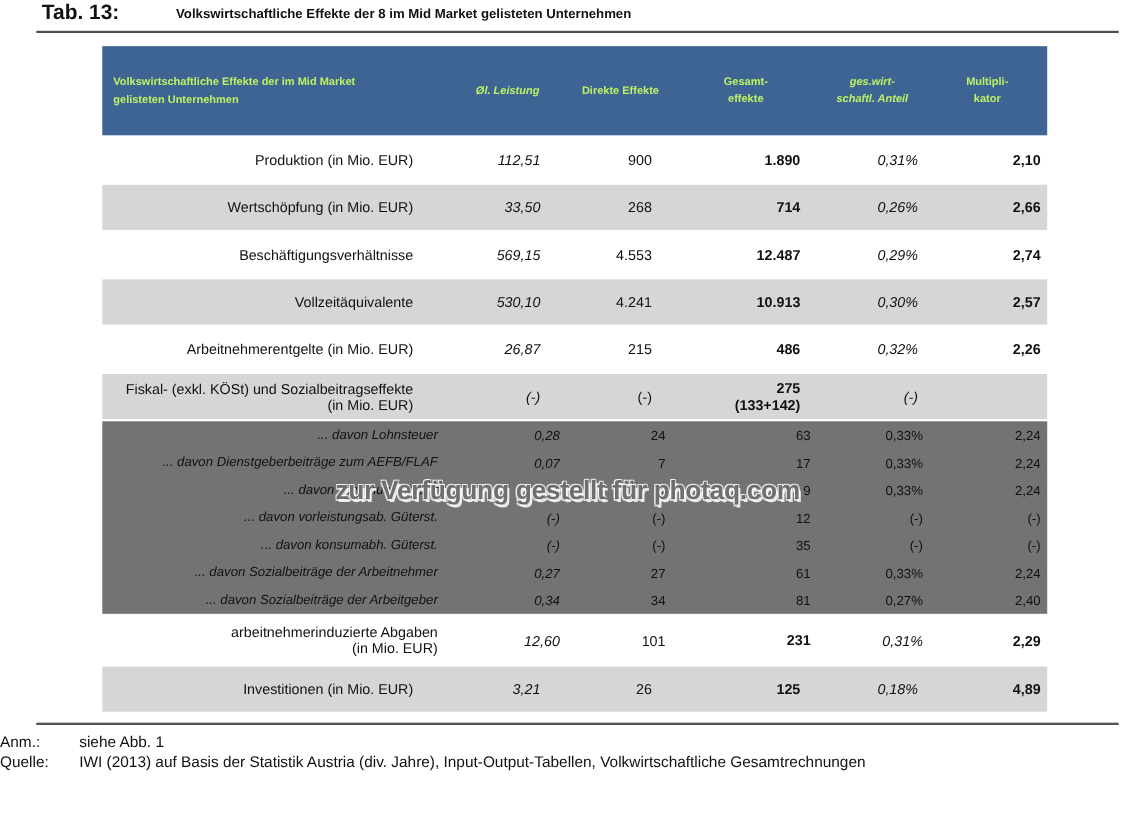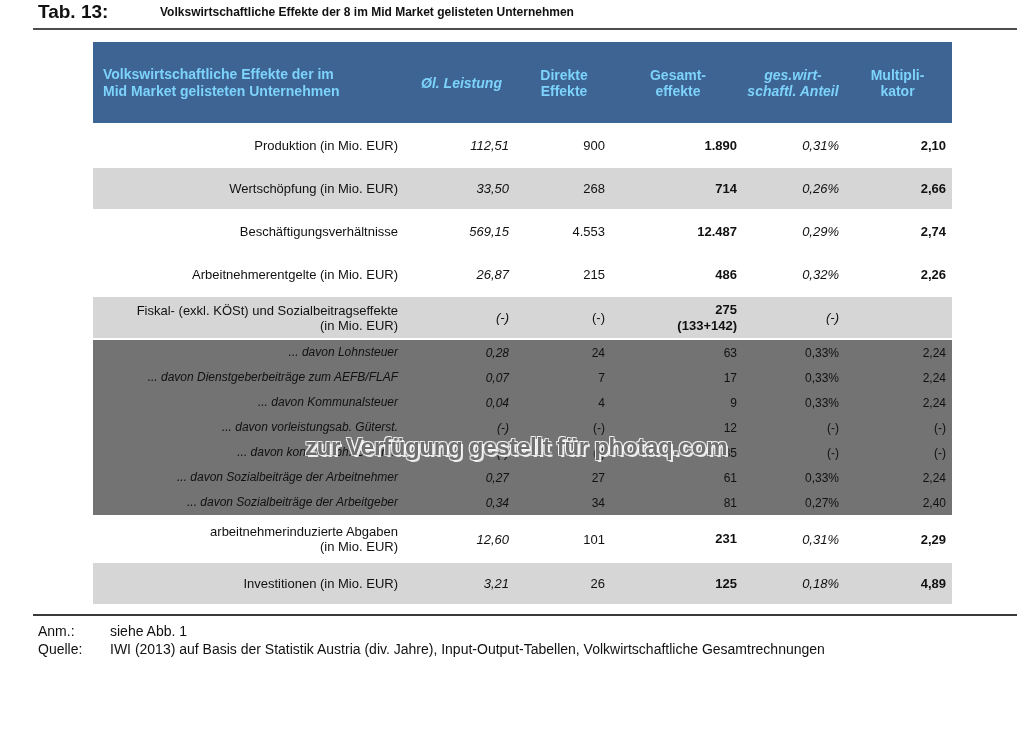--- a/index.html
+++ b/index.html
@@ -16,36 +16,36 @@
   
   .title-block { display: flex; padding: 0 0 0 38px; }
   .tab-label { width: 122px; font-weight: bold; font-size: 19px; line-height: 24px; }
   .title-text { width: 740px; font-weight: bold; font-size: 12px; line-height: 24px; }
   .rule-title { margin: 4px 0 0 33px; width: 984px; border-top: 2px solid #4d4d4d; height: 0; }
 
   
   .table { margin: 12px 0 0 93px; width: 859px; font-size: 13px; }
   .band { display: flex; align-items: center; margin-bottom: 2px; }
   .r-header { height: 81px; }
-  .r-main { height: 41px; }
+  .r-main { height: 41px; gap: 12px; }
   .r-2line { height: 44px; }
   .r-sub { height: 25px; margin-bottom: 0; font-size: 12px; }
 
   .bg-w { background: #ffffff; }
   .bg-g { background: #D6D6D6; }
   .sub-block { background: #737373; margin-bottom: 2px; }
 
   .c1 { width: 315px; text-align: right; padding-right: 10px; white-space: pre-line; line-height: 15px; }
   .c2 { width: 107px; text-align: right; padding-right: 6px; font-style: italic; }
   .c3 { width: 98px;  text-align: right; padding-right: 8px; }
   .c4 { width: 130px; text-align: right; padding-right: 6px; white-space: pre-line; line-height: 16px; }
   .c5 { width: 100px; text-align: right; padding-right: 4px; }
   .c6 { width: 109px; text-align: right; padding-right: 6px; }
 
-  .header-row { background: #3D6493; color: #7dd3fc; font-weight: bold; font-size: 14px; }
+  .header-row { background: #3D6493; color: #bef264; font-weight: bold; font-size: 10px; }
   .header-row .c1 { text-align: left; padding-left: 10px; padding-right: 48px; line-height: 17px; font-style: normal; }
   .header-row .hc { text-align: center; padding: 0; white-space: pre-line; line-height: 16px; }
   .header-row .it { font-style: italic; }
 
   .r-main .c4, .r-2line .c4 { font-weight: bold; }
   .r-main .c6, .r-2line .c6 { font-weight: bold; }
   .r-main .c5, .r-2line .c5 { font-style: italic; }
 
   .r-sub .c1 { font-style: italic; }
   .r-sub .c4 { font-weight: normal; }
@@ -62,21 +62,21 @@
     color: rgba(75, 75, 75, 0.8);
     text-shadow: 2px 2px 0 rgba(255,255,255,0.85), -1px -1px 0 rgba(255,255,255,0.85),
                  1px -1px 0 rgba(255,255,255,0.7), -1px 1px 0 rgba(255,255,255,0.7);
     white-space: nowrap;
     pointer-events: none;
   }
 
   
   .rule-footer { width: 984px; margin: 10px 0 0 33px; height: 2px;
                  border-top: 1px solid #3a3a3a; border-bottom: 1px solid #3a3a3a; }
-  .foot-row { display: flex; margin-left: 38px; font-size: 14px; line-height: 18px; }
+  .foot-row { display: flex; font-size: 14px; line-height: 18px; }
   .foot-row.first { margin-top: 6px; }
   .foot-label { width: 72px; }
   .foot-text { width: 910px; }
 </style>
 </head>
 <body>
 
 <div class="title-block">
   <div class="tab-label">Tab. 13:</div>
   <div class="title-text">Volkswirtschaftliche Effekte der 8 im Mid Market gelisteten Unternehmen</div>
@@ -117,20 +117,28 @@
 
   <div class="band r-main bg-w">
     <div class="c1">Beschäftigungsverhältnisse</div>
     <div class="c2">569,15</div>
     <div class="c3">4.553</div>
     <div class="c4">12.487</div>
     <div class="c5">0,29%</div>
     <div class="c6">2,74</div>
   </div>
 
+  <div class="band r-main bg-g">
+    <div class="c1">Vollzeitäquivalente</div>
+    <div class="c2">530,10</div>
+    <div class="c3">4.241</div>
+    <div class="c4">10.913</div>
+    <div class="c5">0,30%</div>
+    <div class="c6">2,57</div>
+  </div>
 
   <div class="band r-main bg-w">
     <div class="c1">Arbeitnehmerentgelte (in Mio. EUR)</div>
     <div class="c2">26,87</div>
     <div class="c3">215</div>
     <div class="c4">486</div>
     <div class="c5">0,32%</div>
     <div class="c6">2,26</div>
   </div>
 

